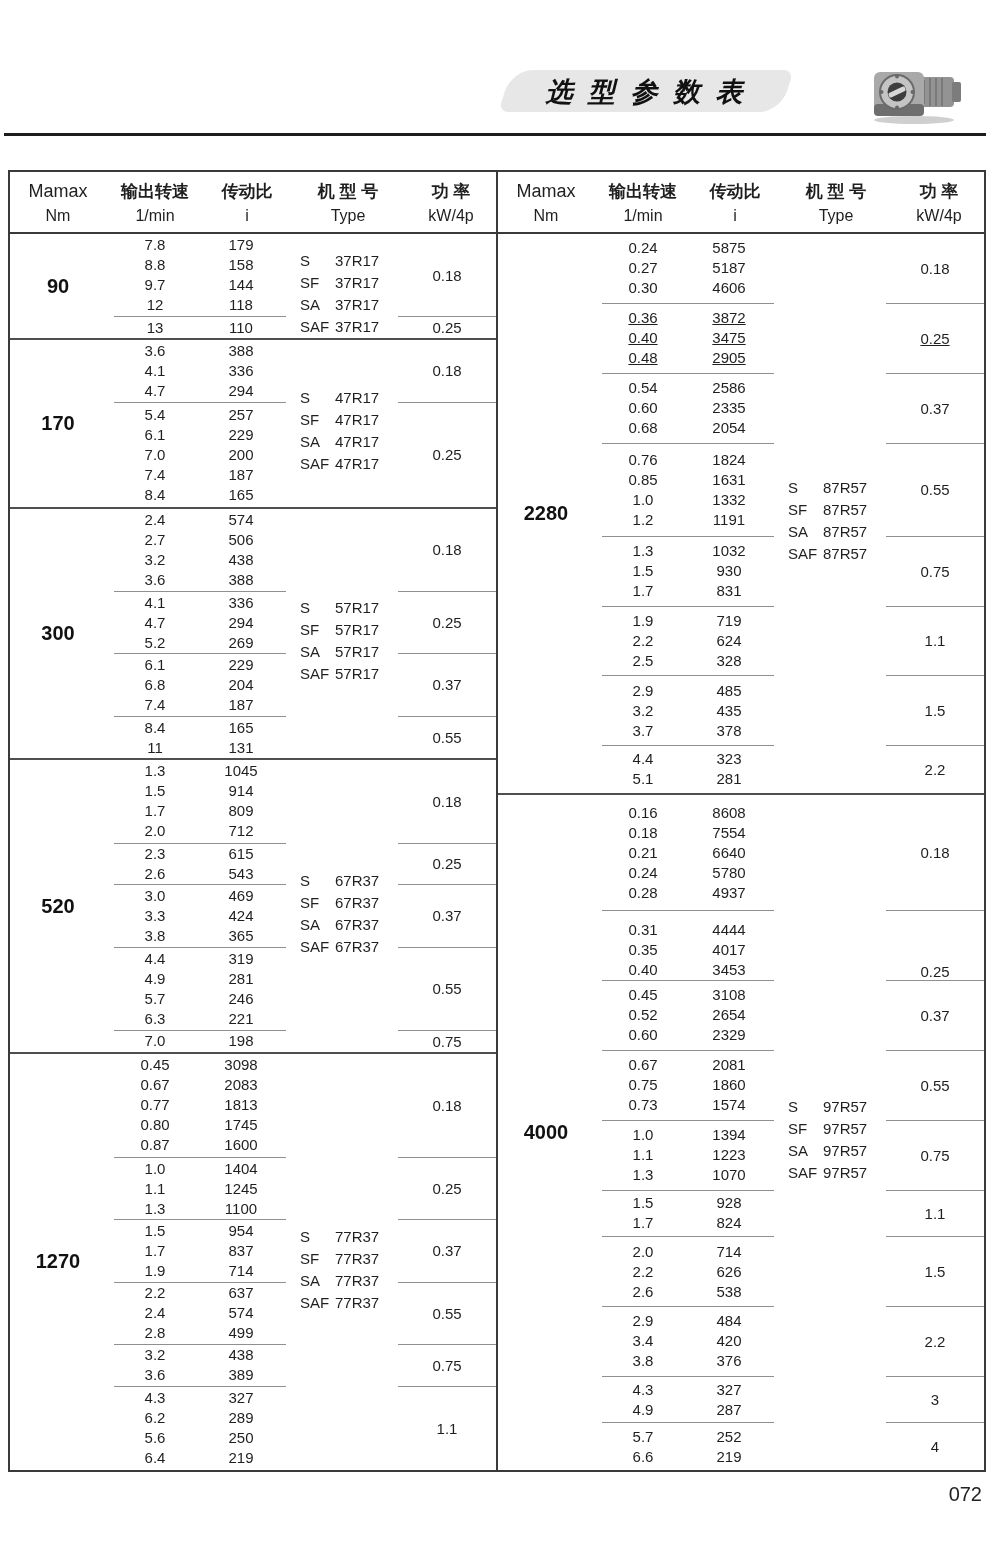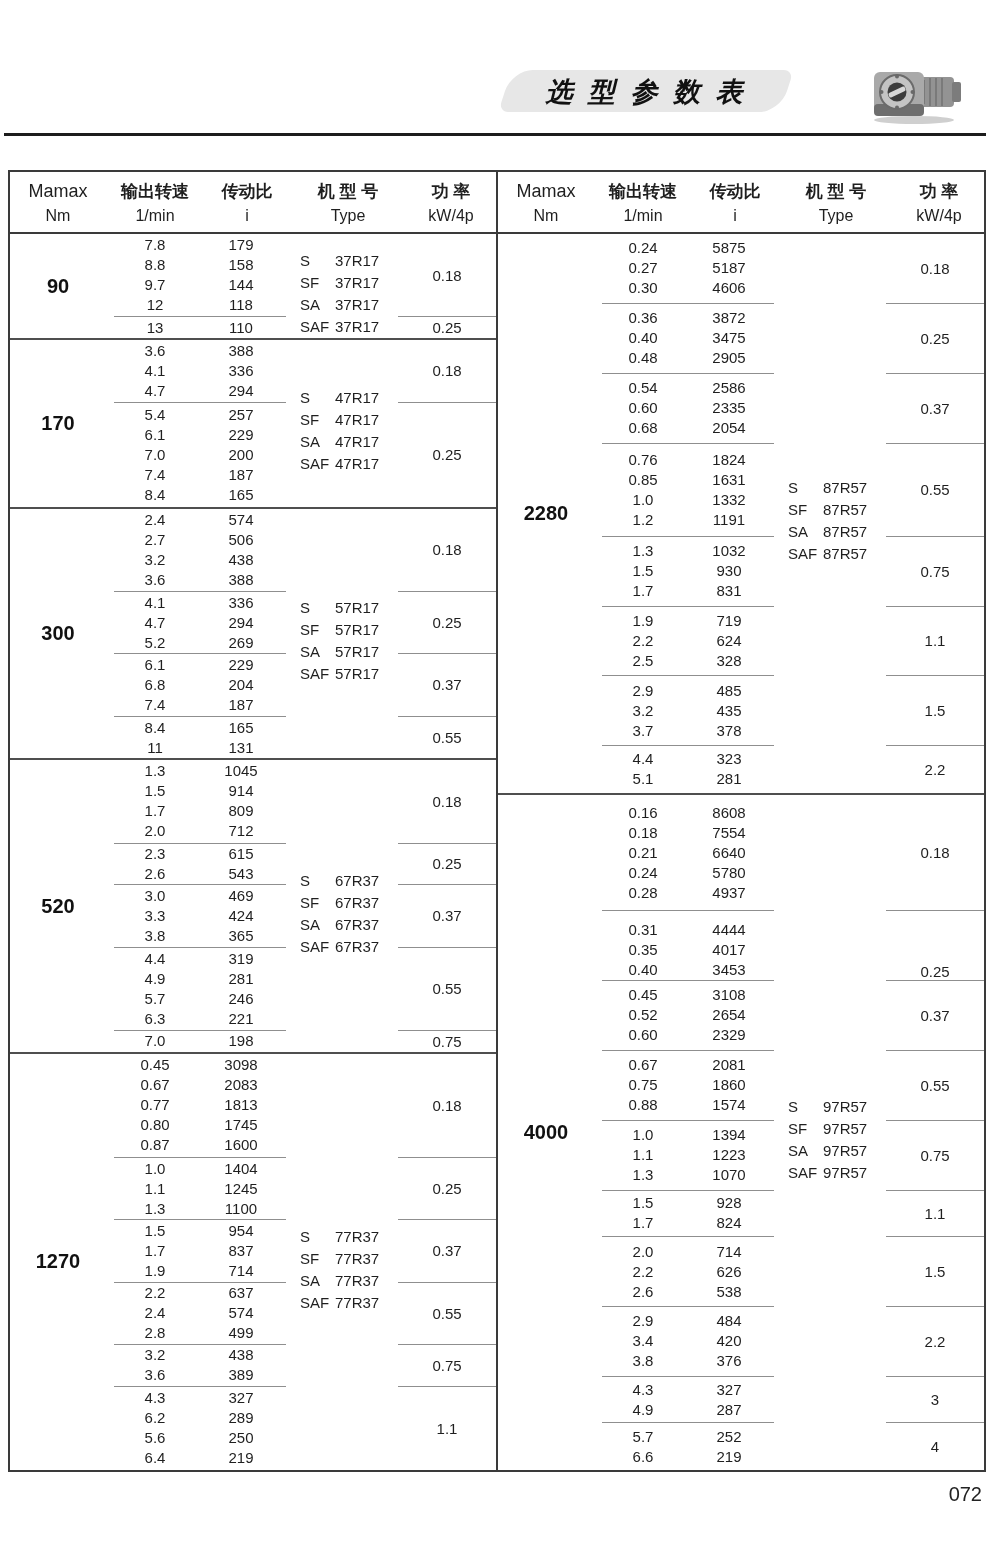--- a/index.html
+++ b/index.html
@@ -511,21 +511,21 @@
                   </div>
                   <div class="col ratiocol">
                     <div class="num">5875</div>
                     <div class="num">5187</div>
                     <div class="num">4606</div>
                   </div>
                 </div>
                 <div class="typespacer"></div>
                 <div class="power">0.18</div>
               </div>
-              <div class="band" style="flex-grow: 3;">
+              <div class="band" style="flex-grow: 3; text-decoration: underline;">
                 <div class="srwrap">
                   <div class="col speedcol">
                     <div class="num">0.36</div>
                     <div class="num">0.40</div>
                     <div class="num">0.48</div>
                   </div>
                   <div class="col ratiocol">
                     <div class="num">3872</div>
                     <div class="num">3475</div>
                     <div class="num">2905</div>
@@ -691,21 +691,21 @@
                   </div>
                 </div>
                 <div class="typespacer"></div>
                 <div class="power">0.37</div>
               </div>
               <div class="band" style="flex-grow: 3;">
                 <div class="srwrap">
                   <div class="col speedcol">
                     <div class="num">0.67</div>
                     <div class="num">0.75</div>
-                    <div class="num">0.88</div>
+                    <div class="num">0.73</div>
                   </div>
                   <div class="col ratiocol">
                     <div class="num">2081</div>
                     <div class="num">1860</div>
                     <div class="num">1574</div>
                   </div>
                 </div>
                 <div class="typespacer"></div>
                 <div class="power">0.55</div>
               </div>

